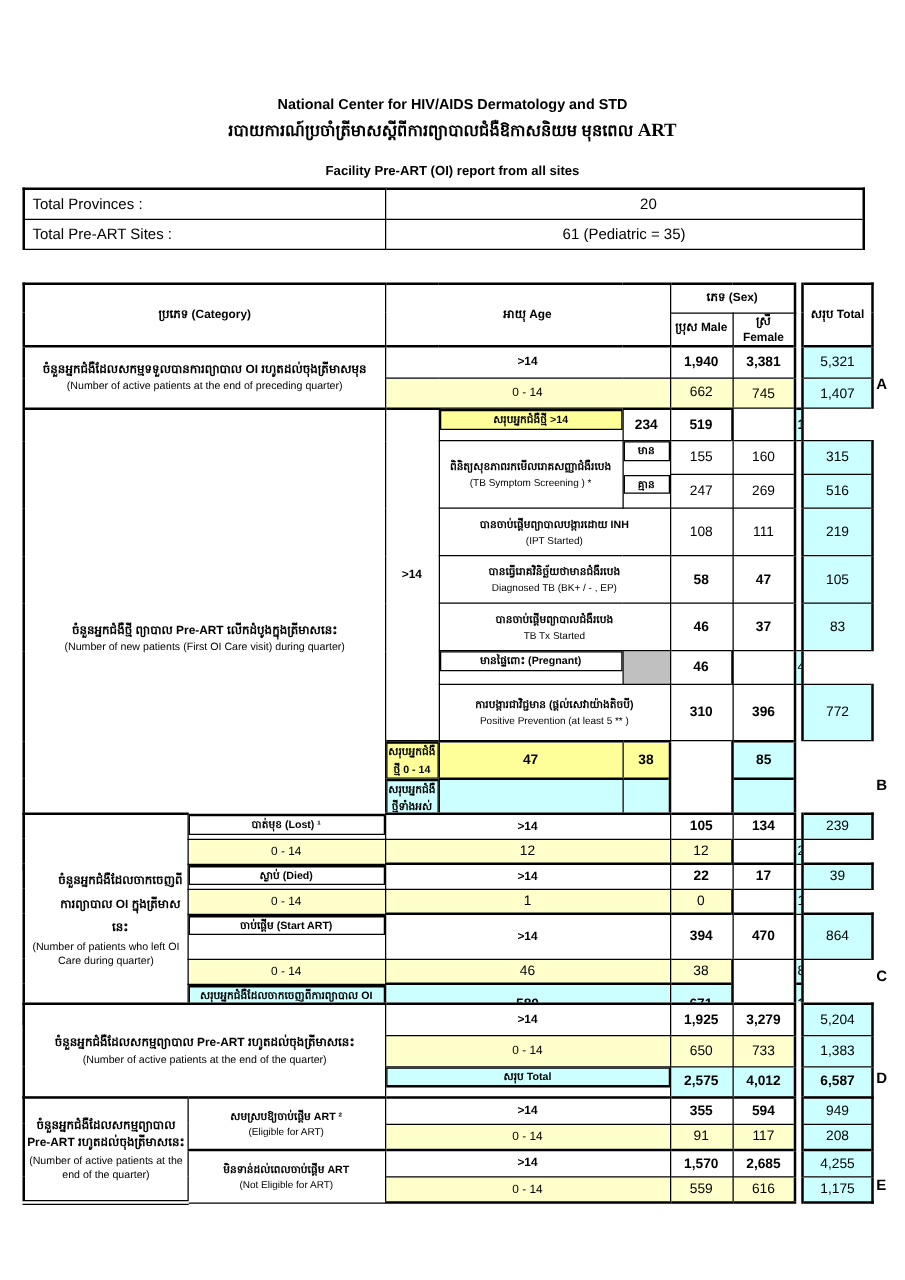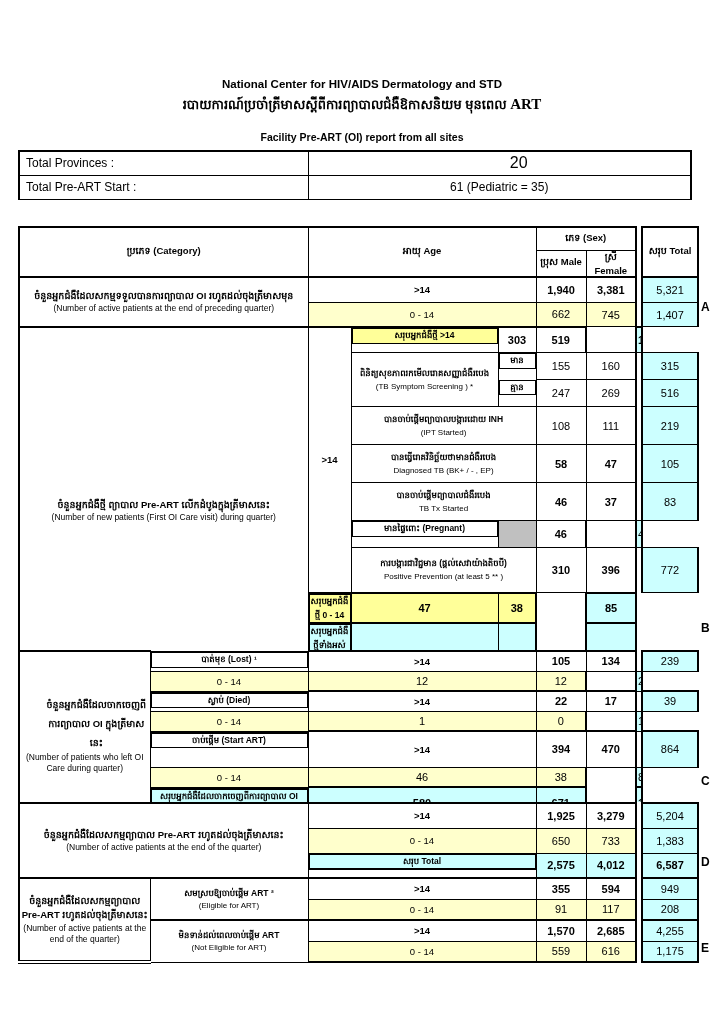--- a/index.html
+++ b/index.html
@@ -60,24 +60,24 @@
   <div class="hline t-report">Facility Pre-ART (OI) report from all sites</div>
 
   <table style="left:18px; top:150px; width:672px;">
     <colgroup>
         <col style="width:289px">
         <col style="width:383px">
       </colgroup>
     <tbody>
         <tr style="height:24px;">
       <td class="left t2 l2" style="font-size:12px;">Total Provinces :</td>
-      <td class="t2 r2" style="font-size:16px;padding-left:40px;">20</td>
+      <td class="t2 r2" style="font-size:12px;padding-left:40px;">20</td>
     </tr>
     <tr style="height:24px;">
-      <td class="left l2" style="font-size:12px;">Total Pre-ART Start :</td>
+      <td class="left l2" style="font-size:12px;">Total Pre-ART Sites :</td>
       <td class="r2" style="font-size:12px;">61 (Pediatric = 35)</td>
     </tr>
   </tbody>
     </table>
 
   <table style="left:18px; top:226px; width:679px;">
     <colgroup>
       <col style="width:289px">
         <col style="width:43px">
         <col style="width:147px">
@@ -119,21 +119,21 @@
       <td class="num cyan r2">1,407</td>
     </tr>
 
     <tr style="height:26px;">
       <td rowspan="10" class="t2 l2 b2">
         <span class="kh">ចំនួនអ្នកជំងឺថ្មី ព្យាបាល Pre-ART លើកដំបូងក្នុងត្រីមាសនេះ</span>
         <span class="en">(Number of new patients (First OI Care visit) during quarter)</span>
       </td>
       <td rowspan="8" class="age b t2">&gt;14</td>
       <td colspan="2" class="yellow skh t2">សរុបអ្នកជំងឺថ្មី &gt;14</td>
-      <td class="num b t2">303</td>
+      <td class="num b t2">234</td>
       <td class="num b t2">519</td>
       <td class="gap"></td>
       <td class="num cyan b t2 r2">1,025</td>
     </tr>
     <tr style="height:27px;">
       <td rowspan="2">
         <span class="skh">ពិនិត្យសុខភាពរកមើលរោគសញ្ញាជំងឺរបេង</span>
         <span class="sen">(TB Symptom Screening ) *</span>
       </td>
       <td class="skh">មាន</td>

